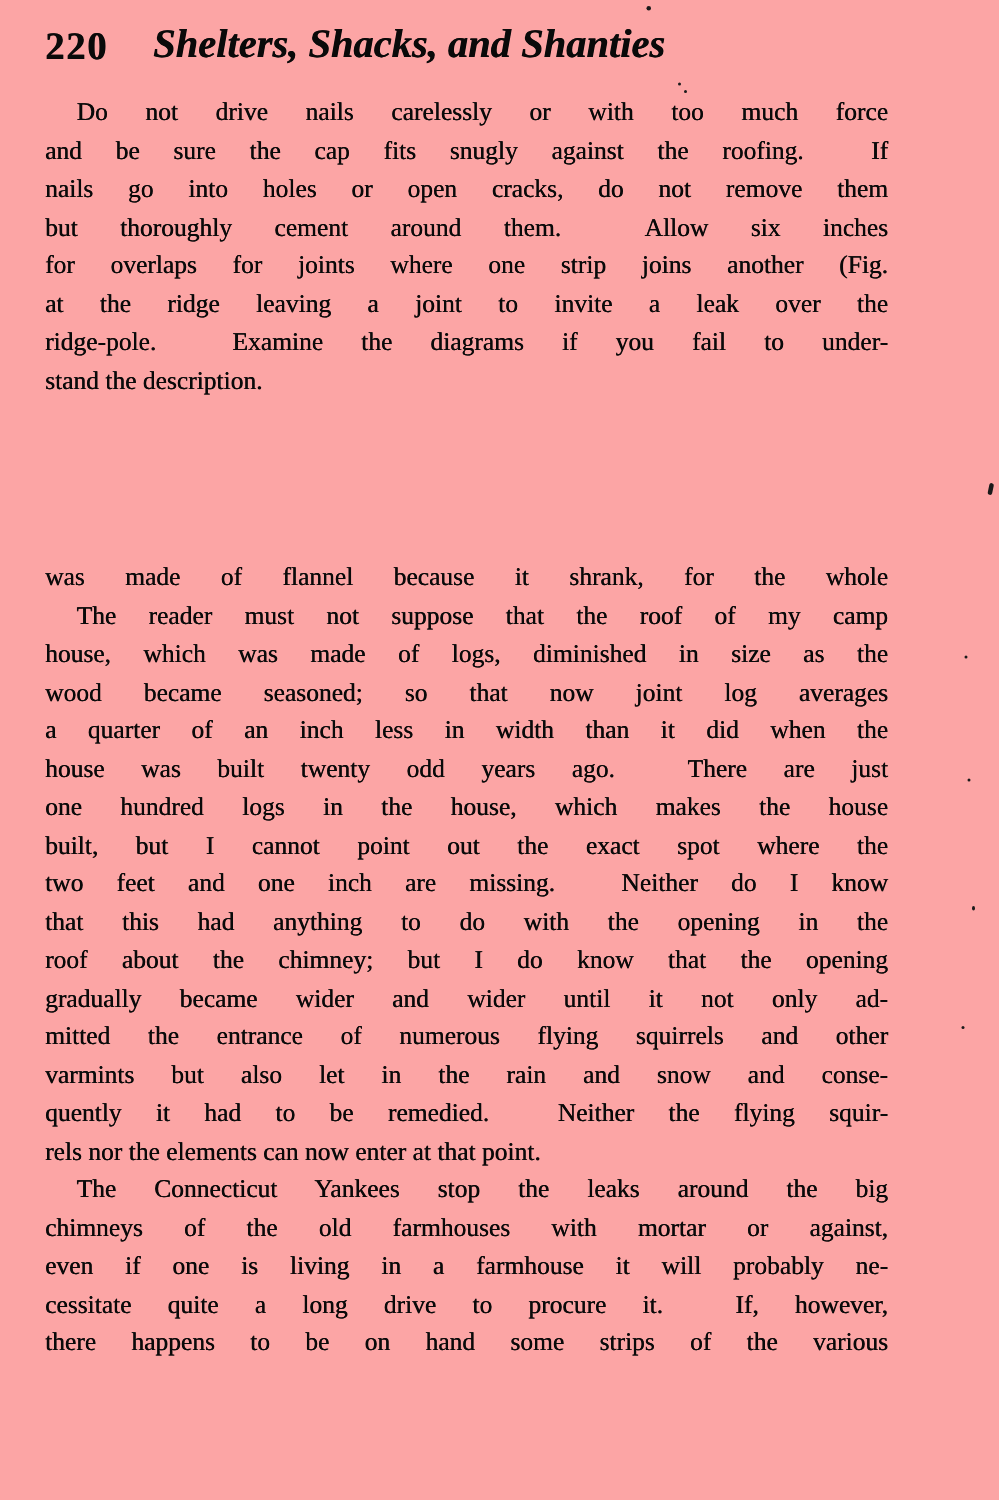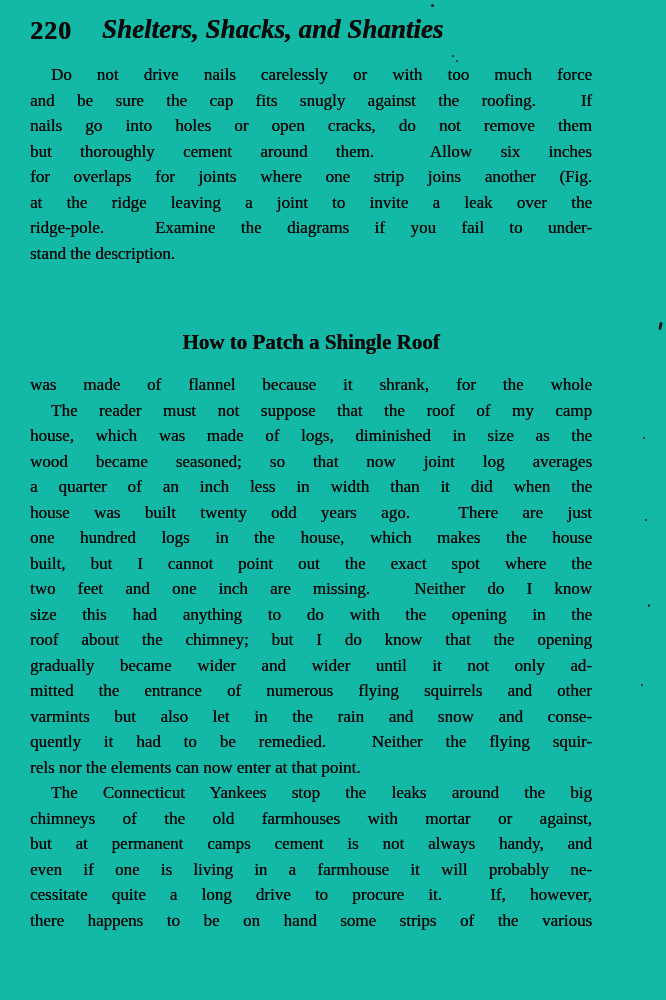--- a/index.html
+++ b/index.html
@@ -2,21 +2,21 @@
 <html><head>
 <meta charset="utf-8">
 <style>
   html,body{margin:0;padding:0;}
   body{
     width:666px;height:1000px;position:relative;overflow:hidden;
     background:#ffffff;
     font-family:"Liberation Serif","DejaVu Serif",serif;
     color:#0a0a0a;
   }
-  .page{position:absolute;inset:0;background:#14b8a6;}
+  .page{position:absolute;inset:0;background:#fca5a5;}
   
   .header{position:absolute;top:14px;left:30px;width:562px;height:34px;}
   .page-number{
     position:absolute;left:0;top:2px;
     font-size:26px;font-weight:bold;letter-spacing:1px;
     text-shadow:0.4px 0 0 currentColor;
   }
   .running-title{
     position:absolute;left:72px;right:70px;top:0;
     text-align:left;font-size:27px;font-style:italic;font-weight:bold;
@@ -65,45 +65,43 @@
       <div class="line first"><span>Do not drive nails carelessly or with too much force</span></div>
       <div class="line"><span>and be sure the cap fits snugly against the roofing.&nbsp; If</span></div>
       <div class="line"><span>nails go into holes or open cracks, do not remove them</span></div>
       <div class="line"><span>but thoroughly cement around them.&nbsp; Allow six inches</span></div>
       <div class="line"><span>for overlaps for joints where one strip joins another (Fig.</span></div>
       <div class="line"><span>at the ridge leaving a joint to invite a leak over the</span></div>
       <div class="line"><span>ridge-pole.&nbsp; Examine the diagrams if you fail to under-</span></div>
       <div class="line last"><span>stand the description.</span></div>
     </div>
 
-  <div class="section-heading">How to Patch a Shingle Roof</div>
 
   <div class="textblock" id="flow2">
     <div>
         <div class="line"><span>was made of flannel because it shrank, for the whole</span></div>
         <div class="line first"><span>The reader must not suppose that the roof of my camp</span></div>
         <div class="line"><span>house, which was made of logs, diminished in size as the</span></div>
         <div class="line"><span>wood became seasoned; so that now joint log averages</span></div>
         <div class="line"><span>a quarter of an inch less in width than it did when the</span></div>
         <div class="line"><span>house was built twenty odd years ago.&nbsp; There are just</span></div>
         <div class="line"><span>one hundred logs in the house, which makes the house</span></div>
         <div class="line"><span>built, but I cannot point out the exact spot where the</span></div>
         <div class="line"><span>two feet and one inch are missing.&nbsp; Neither do I know</span></div>
-        <div class="line"><span>size this had anything to do with the opening in the</span></div>
+        <div class="line"><span>that this had anything to do with the opening in the</span></div>
         <div class="line"><span>roof about the chimney; but I do know that the opening</span></div>
         <div class="line"><span>gradually became wider and wider until it not only ad-</span></div>
         <div class="line"><span>mitted the entrance of numerous flying squirrels and other</span></div>
         <div class="line"><span>varmints but also let in the rain and snow and conse-</span></div>
         <div class="line"><span>quently it had to be remedied.&nbsp; Neither the flying squir-</span></div>
         <div class="line last"><span>rels nor the elements can now enter at that point.</span></div>
       </div>
     <div>
         <div class="line first"><span>The Connecticut Yankees stop the leaks around the big</span></div>
         <div class="line"><span>chimneys of the old farmhouses with mortar or against,</span></div>
-        <div class="line"><span>but at permanent camps cement is not always handy, and</span></div>
         <div class="line"><span>even if one is living in a farmhouse it will probably ne-</span></div>
         <div class="line"><span>cessitate quite a long drive to procure it.&nbsp; If, however,</span></div>
         <div class="line"><span>there happens to be on hand some strips of the various</span></div>
       </div>
   </div>
 
   <div class="speck s1"></div>
   <div class="speck s2"></div>
   <div class="speck s3"></div>
   <div class="speck s4"></div>

